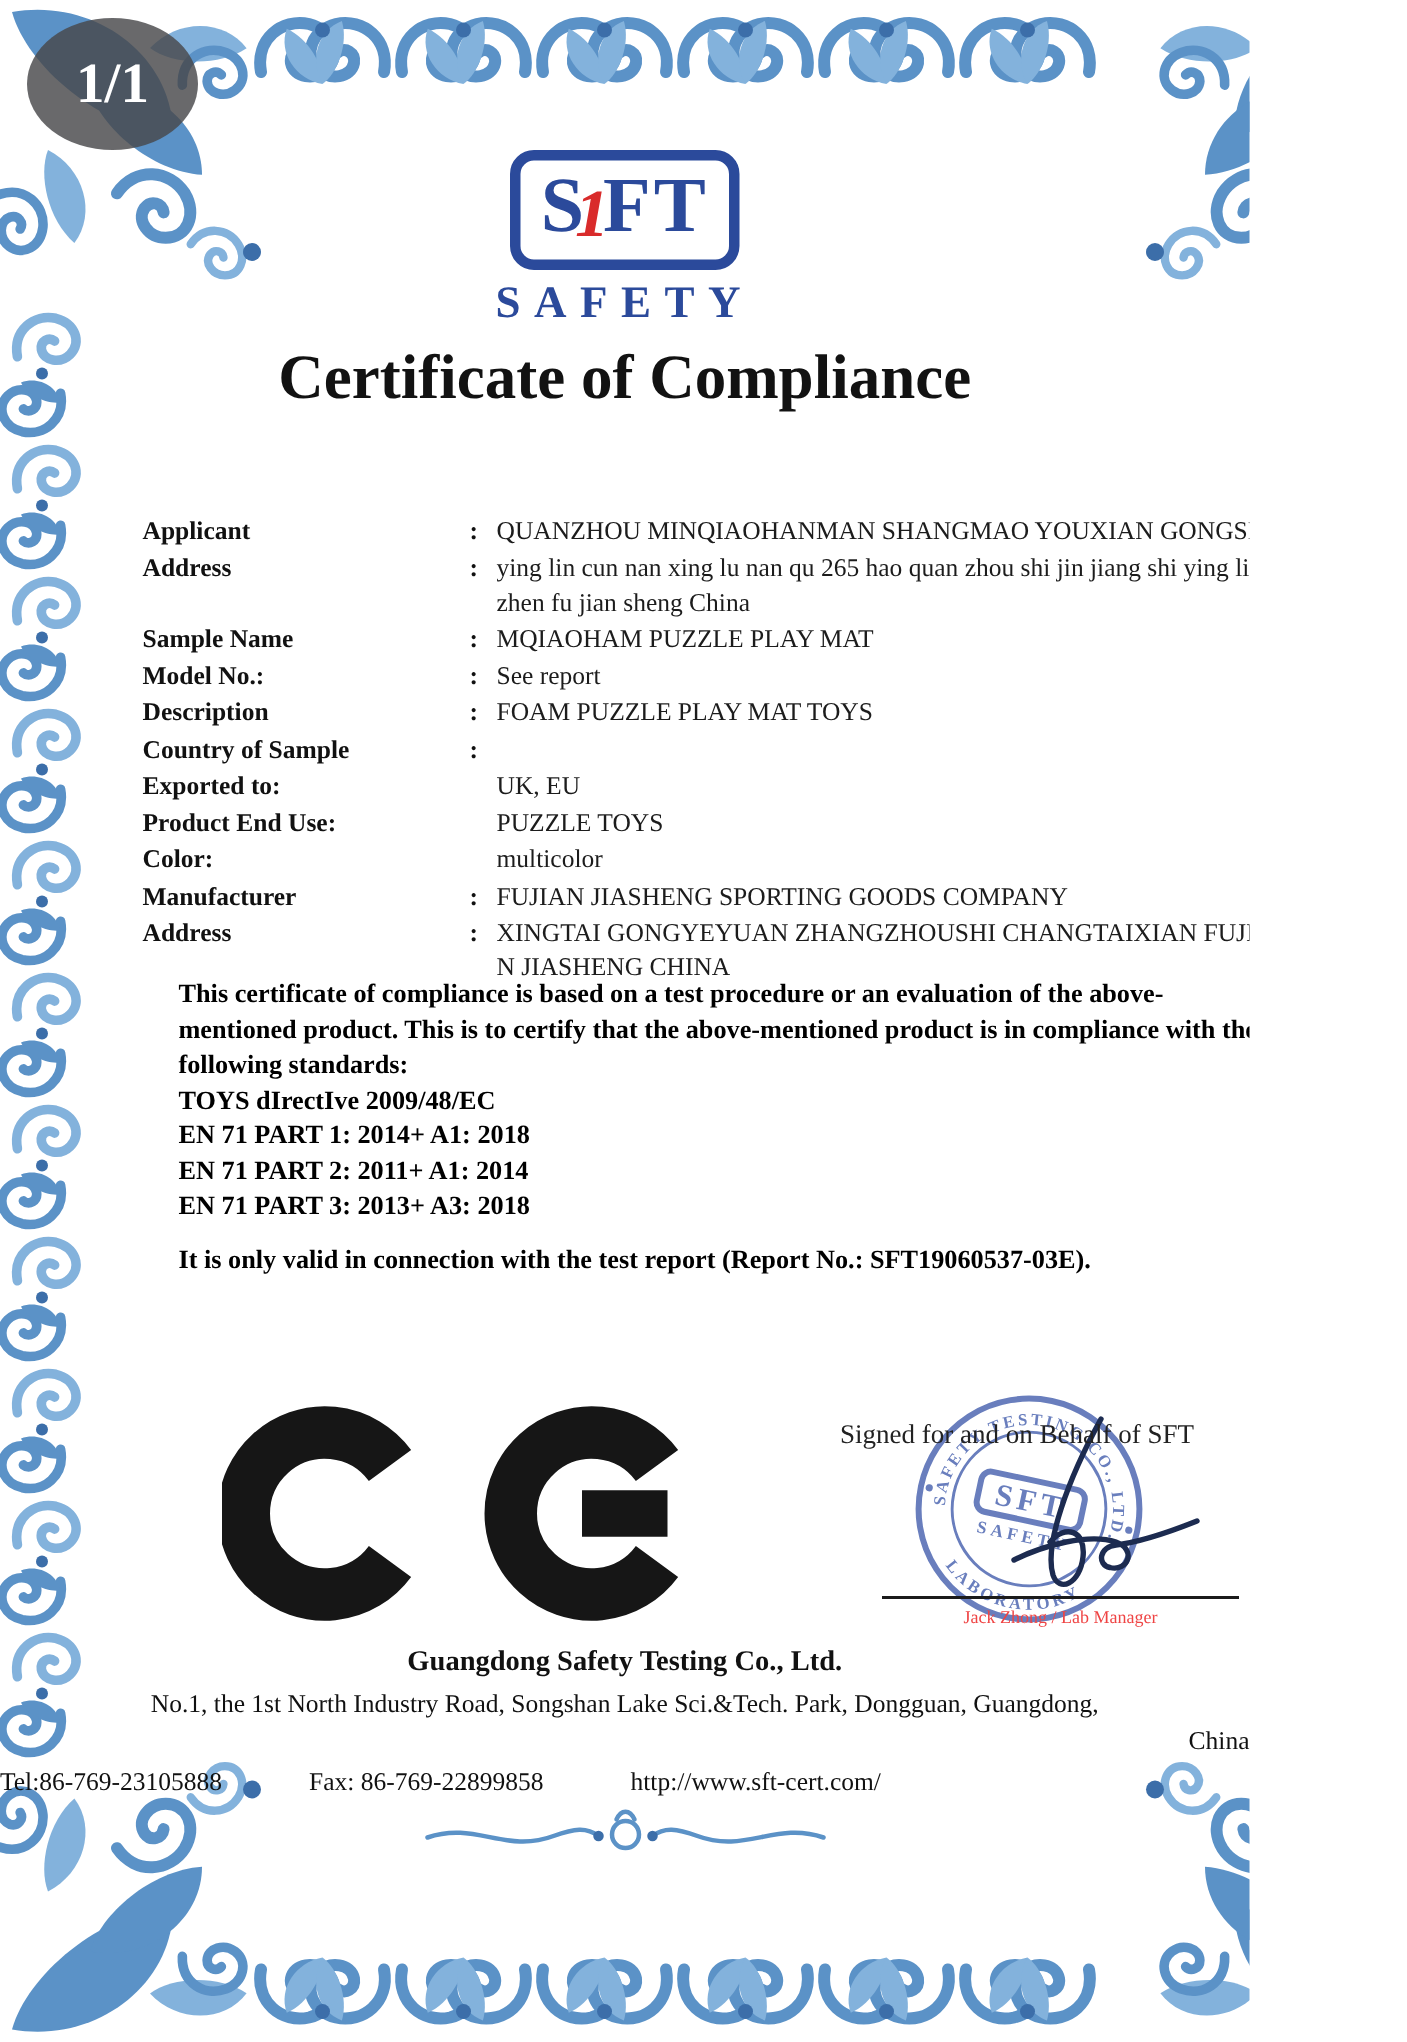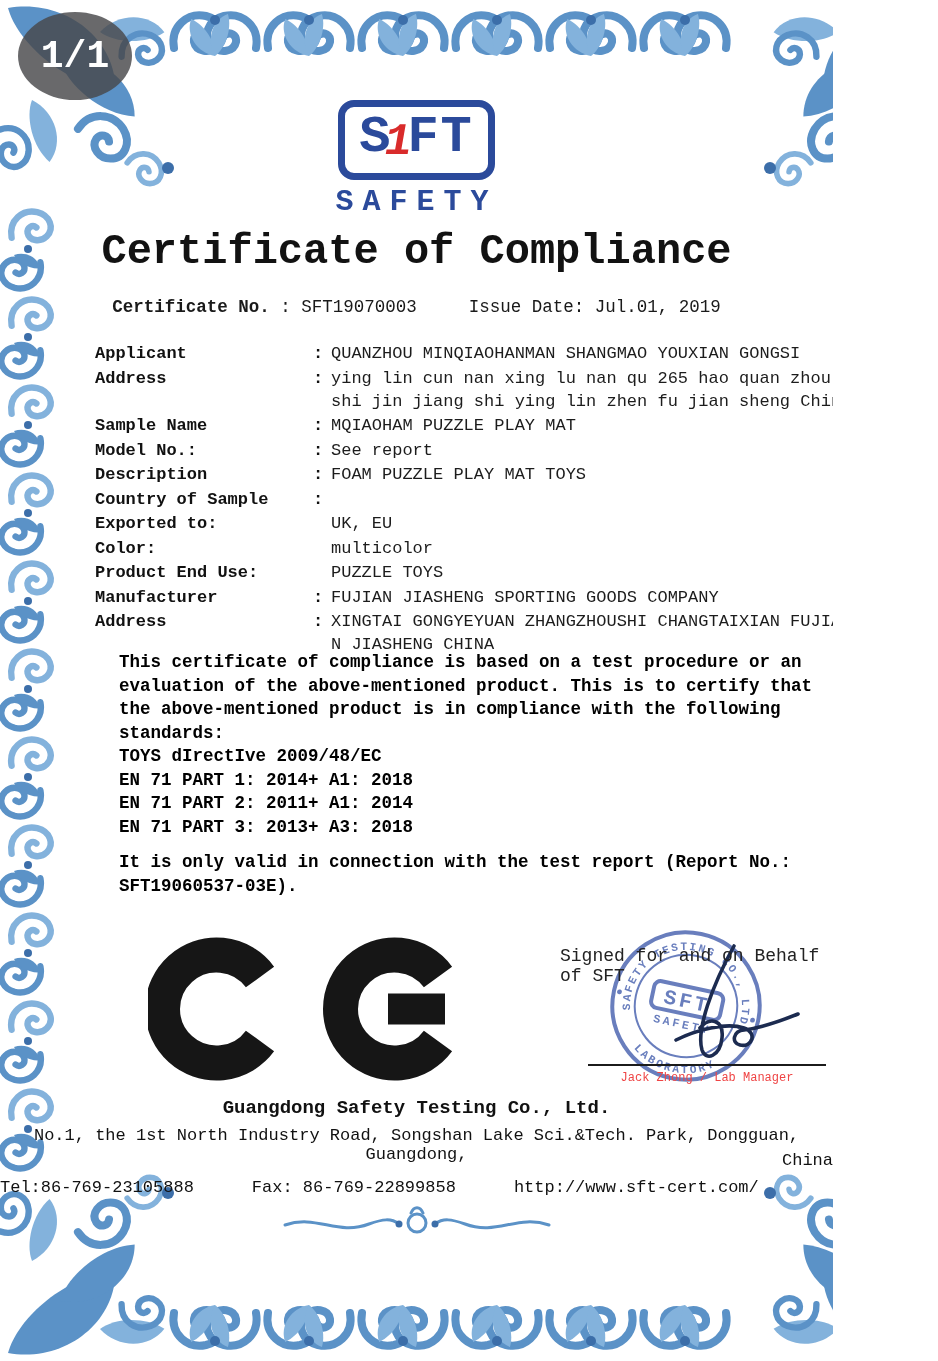--- a/index.html
+++ b/index.html
@@ -1,18 +1,18 @@
 <!DOCTYPE html>
 <html><head>
 <meta charset="utf-8">
 <style>
   html,body{margin:0;padding:0;background:#fff;}
   #page{
     position:relative;width:833px;height:1361px;background:#fff;overflow:hidden;
-    font-family:Liberation Mono, monospace;color:#111;
+    font-family:Liberation Serif, serif;color:#111;
   }
   svg{display:block;}
 
   
   #border-svg{position:absolute;left:0;top:0;z-index:0;}
 
   
   .badge{
     position:absolute;left:18px;top:12px;width:114px;height:88px;z-index:5;
     background:rgba(72,72,74,0.82);border-radius:50%;
@@ -157,24 +157,20 @@
     <span>1/1</span>
   </div>
 
   <div class="logo-wrap">
     <div class="logo-box"><span>S</span><span class="one">1</span><span>F</span><span>T</span></div>
     <div class="logo-safety">SAFETY</div>
   </div>
 
   <div class="title">Certificate of Compliance</div>
 
-  <div class="certline">
-    <span><span class="lbl">Certificate No.</span>&nbsp;<span>:</span>&nbsp;<span>SFT19070003</span></span>
-    <span>Issue Date: Jul.01, 2019</span>
-  </div>
 
   <div class="fields">
     <div class="frow">
       <span class="lab">Applicant</span>
       <span class="col">:</span>
       <span class="val">QUANZHOU MINQIAOHANMAN SHANGMAO YOUXIAN GONGSI</span>
     </div>
     <div class="frow">
       <span class="lab">Address</span>
       <span class="col">:</span>
@@ -198,28 +194,28 @@
     <div class="frow">
       <span class="lab">Country of Sample</span>
       <span class="col">:</span>
     </div>
     <div class="frow">
       <span class="lab">Exported to:</span>
       <span class="col"></span>
       <span class="val">UK, EU</span>
     </div>
     <div class="frow">
+      <span class="lab">Product End Use:</span>
+      <span class="col"></span>
+      <span class="val">PUZZLE TOYS</span>
+    </div>
+    <div class="frow">
       <span class="lab">Color:</span>
       <span class="col"></span>
       <span class="val">multicolor</span>
-    </div>
-    <div class="frow">
-      <span class="lab">Product End Use:</span>
-      <span class="col"></span>
-      <span class="val">PUZZLE TOYS</span>
     </div>
     <div class="frow">
       <span class="lab">Manufacturer</span>
       <span class="col">:</span>
       <span class="val">FUJIAN JIASHENG SPORTING GOODS COMPANY</span>
     </div>
     <div class="frow">
       <span class="lab">Address</span>
       <span class="col">:</span>
       <span class="val">XINGTAI GONGYEYUAN ZHANGZHOUSHI CHANGTAIXIAN FUJIA N JIASHENG CHINA</span>

